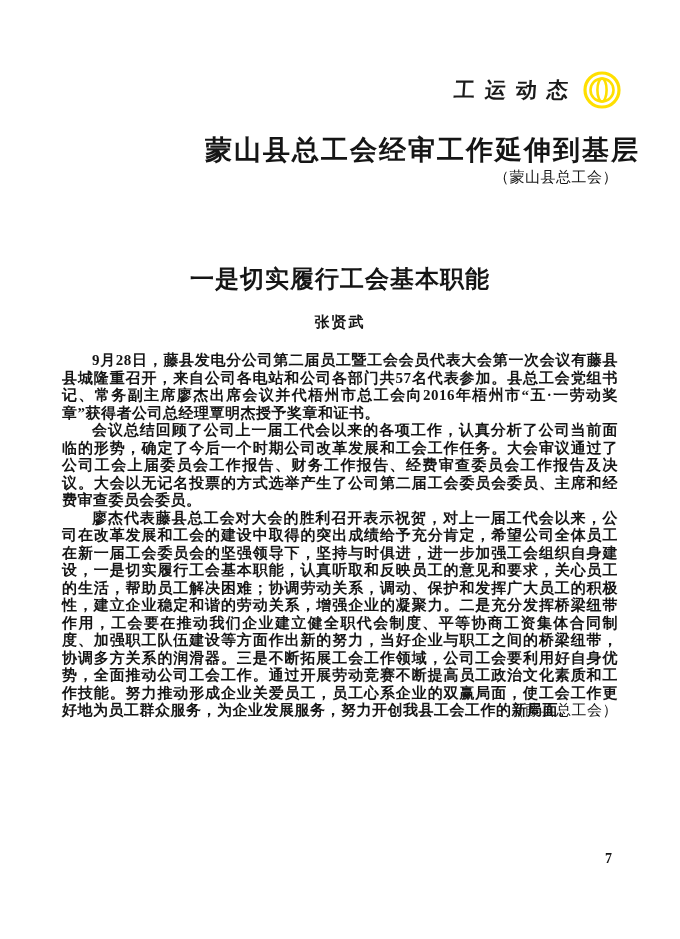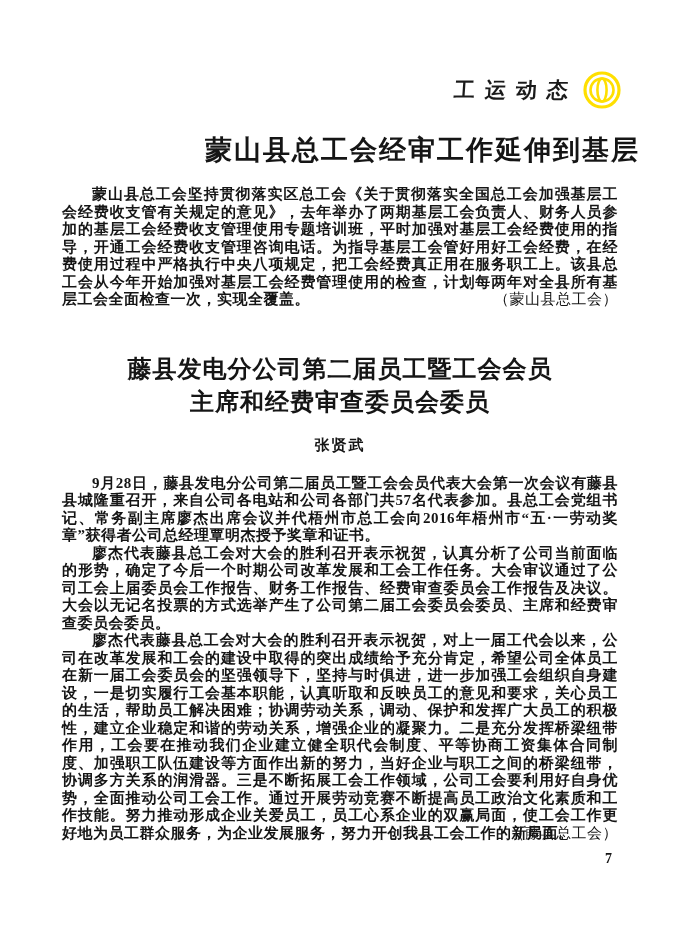--- a/index.html
+++ b/index.html
@@ -105,33 +105,32 @@
     <svg class="union-logo" viewBox="0 0 40 40" xmlns="http://www.w3.org/2000/svg" aria-hidden="true">
       <circle cx="20" cy="20" r="17" fill="none" stroke="#ffdf00" stroke-width="3.2"></circle>
       <circle cx="20" cy="20" r="11.5" fill="none" stroke="#ffdf00" stroke-width="2.6"></circle>
       <ellipse cx="20" cy="20" rx="4.6" ry="11.5" fill="none" stroke="#ffdf00" stroke-width="2.6"></ellipse>
     </svg>
   </header>
 
   <h1 class="article1-title">蒙山县总工会经审工作延伸到基层</h1>
 
   <section class="body-block">
-    <p>蒙山县总工会坚持贯彻落实区总工会《关于贯彻落实全国总工会加强基层工会经费收支管有关规定的意见》，去年举办了两期基层工会负责人、财务人员参加的基层工会经费收支管理使用专题培训班，平时加强对基层工会经费使用的指导，开通工会经费收支管理咨询电话。为指导基层工会管好用好工会经费，在经费使用过程中严格执行中央八项规定，把工会经费真正用在服务职工上。该县总工会从今年开始加强对基层工会经费管理使用的检查，计划每两年对全县所有基层工会全面检查一次，实现全覆盖。</p>
     <div class="attribution">（蒙山县总工会）</div>
   </section>
 
   <h2 class="article2-title">
-    <span>藤县发电分公司第二届员工暨工会会员</span><br>
-    <span>主席和经费审查委员会委员</span>
+    <br>
+    <span>一是切实履行工会基本职能</span>
   </h2>
 
   <div class="article2-author">张贤武</div>
 
   <section class="body-block article2-body">
     <p>9月28日，藤县发电分公司第二届员工暨工会会员代表大会第一次会议有藤县县城隆重召开，来自公司各电站和公司各部门共57名代表参加。县总工会党组书记、常务副主席廖杰出席会议并代梧州市总工会向2016年梧州市“五·一劳动奖章”获得者公司总经理覃明杰授予奖章和证书。</p>
-    <p>廖杰代表藤县总工会对大会的胜利召开表示祝贺，认真分析了公司当前面临的形势，确定了今后一个时期公司改革发展和工会工作任务。大会审议通过了公司工会上届委员会工作报告、财务工作报告、经费审查委员会工作报告及决议。大会以无记名投票的方式选举产生了公司第二届工会委员会委员、主席和经费审查委员会委员。</p>
+    <p>会议总结回顾了公司上一届工代会以来的各项工作，认真分析了公司当前面临的形势，确定了今后一个时期公司改革发展和工会工作任务。大会审议通过了公司工会上届委员会工作报告、财务工作报告、经费审查委员会工作报告及决议。大会以无记名投票的方式选举产生了公司第二届工会委员会委员、主席和经费审查委员会委员。</p>
     <p>廖杰代表藤县总工会对大会的胜利召开表示祝贺，对上一届工代会以来，公司在改革发展和工会的建设中取得的突出成绩给予充分肯定，希望公司全体员工在新一届工会委员会的坚强领导下，坚持与时俱进，进一步加强工会组织自身建设，一是切实履行工会基本职能，认真听取和反映员工的意见和要求，关心员工的生活，帮助员工解决困难；协调劳动关系，调动、保护和发挥广大员工的积极性，建立企业稳定和谐的劳动关系，增强企业的凝聚力。二是充分发挥桥梁纽带作用，工会要在推动我们企业建立健全职代会制度、平等协商工资集体合同制度、加强职工队伍建设等方面作出新的努力，当好企业与职工之间的桥梁纽带，协调多方关系的润滑器。三是不断拓展工会工作领域，公司工会要利用好自身优势，全面推动公司工会工作。通过开展劳动竞赛不断提高员工政治文化素质和工作技能。努力推动形成企业关爱员工，员工心系企业的双赢局面，使工会工作更好地为员工群众服务，为企业发展服务，努力开创我县工会工作的新局面。</p>
     <div class="attribution">（藤县总工会）</div>
   </section>
 
   <div class="page-number">7</div>
 
 </div>
 
 </body></html>

